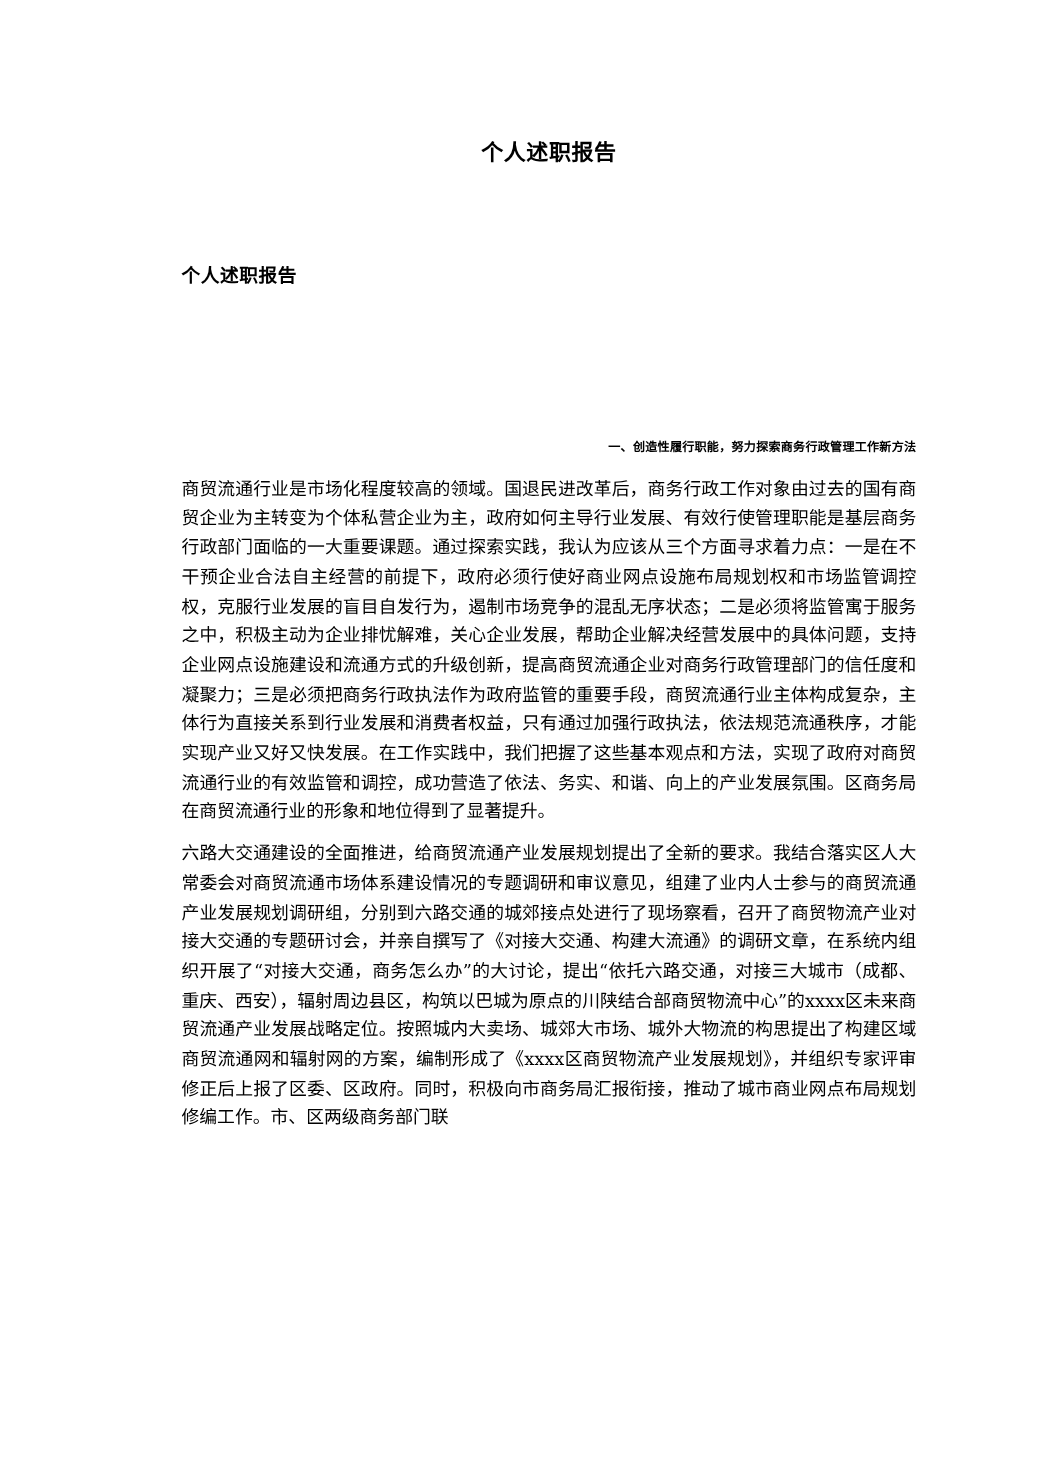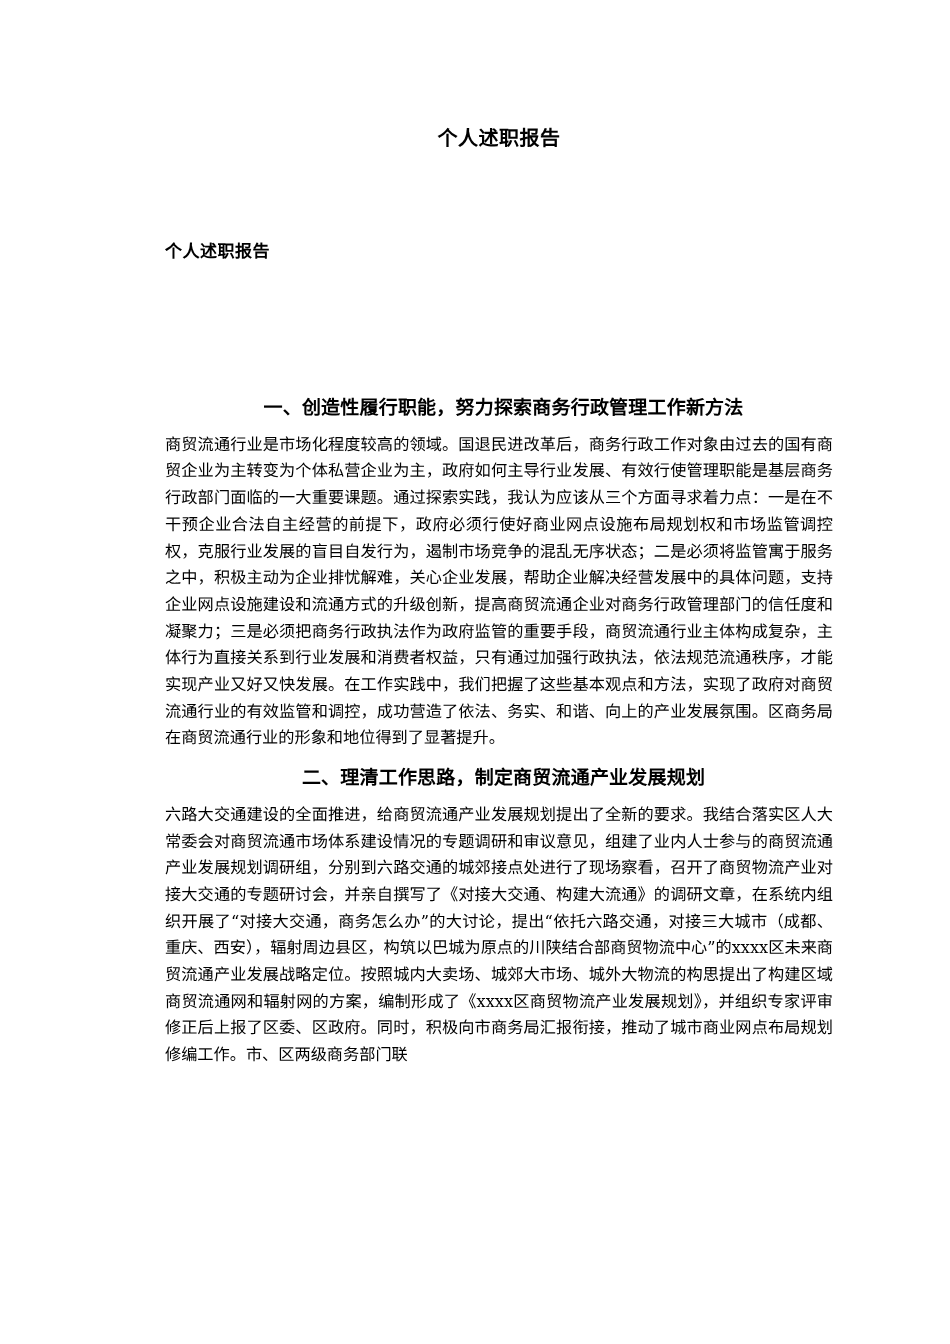--- a/index.html
+++ b/index.html
@@ -77,24 +77,24 @@
     text-justify: inter-ideograph;
     letter-spacing: 0;
     word-break: break-all;
     font-weight: normal;
   }
 
   h2.section-heading {
     margin: 12px 0 11px 0;
     padding: 0;
     font-family: "DejaVu Sans", "Liberation Sans", sans-serif;
-    font-size: 19px;
+    font-size: 11px;
     font-weight: bold;
     line-height: 26.7px;
-    text-align: center;
+    text-align: right;
     text-indent: 9px;
     letter-spacing: 0.2px;
     word-break: break-all;
   }
 </style>
 </head>
 <body>
 
 <div class="page">
   <div class="content">
@@ -103,19 +103,18 @@
 
     <h2 class="doc-subtitle">个人述职报告</h2>
 
     <div class="body-flow">
 
 
       <h2 class="section-heading">一、创造性履行职能，努力探索商务行政管理工作新方法</h2>
 
       <p class="para">商贸流通行业是市场化程度较高的领域。国退民进改革后，商务行政工作对象由过去的国有商贸企业为主转变为个体私营企业为主，政府如何主导行业发展、有效行使管理职能是基层商务行政部门面临的一大重要课题。通过探索实践，我认为应该从三个方面寻求着力点：一是在不干预企业合法自主经营的前提下，政府必须行使好商业网点设施布局规划权和市场监管调控权，克服行业发展的盲目自发行为，遏制市场竞争的混乱无序状态；二是必须将监管寓于服务之中，积极主动为企业排忧解难，关心企业发展，帮助企业解决经营发展中的具体问题，支持企业网点设施建设和流通方式的升级创新，提高商贸流通企业对商务行政管理部门的信任度和凝聚力；三是必须把商务行政执法作为政府监管的重要手段，商贸流通行业主体构成复杂，主体行为直接关系到行业发展和消费者权益，只有通过加强行政执法，依法规范流通秩序，才能实现产业又好又快发展。在工作实践中，我们把握了这些基本观点和方法，实现了政府对商贸流通行业的有效监管和调控，成功营造了依法、务实、和谐、向上的产业发展氛围。区商务局在商贸流通行业的形象和地位得到了显著提升。</p>
 
-      <h2 class="section-heading">二、理清工作思路，制定商贸流通产业发展规划</h2>
 
       <p class="para">六路大交通建设的全面推进，给商贸流通产业发展规划提出了全新的要求。我结合落实区人大常委会对商贸流通市场体系建设情况的专题调研和审议意见，组建了业内人士参与的商贸流通产业发展规划调研组，分别到六路交通的城郊接点处进行了现场察看，召开了商贸物流产业对接大交通的专题研讨会，并亲自撰写了《对接大交通、构建大流通》的调研文章，在系统内组织开展了“对接大交通，商务怎么办”的大讨论，提出“依托六路交通，对接三大城市（成都、重庆、西安），辐射周边县区，构筑以巴城为原点的川陕结合部商贸物流中心”的xxxx区未来商贸流通产业发展战略定位。按照城内大卖场、城郊大市场、城外大物流的构思提出了构建区域商贸流通网和辐射网的方案，编制形成了《xxxx区商贸物流产业发展规划》，并组织专家评审修正后上报了区委、区政府。同时，积极向市商务局汇报衔接，推动了城市商业网点布局规划修编工作。市、区两级商务部门联</p>
 
     </div>
   </div>
 </div>
 
 </body></html>

